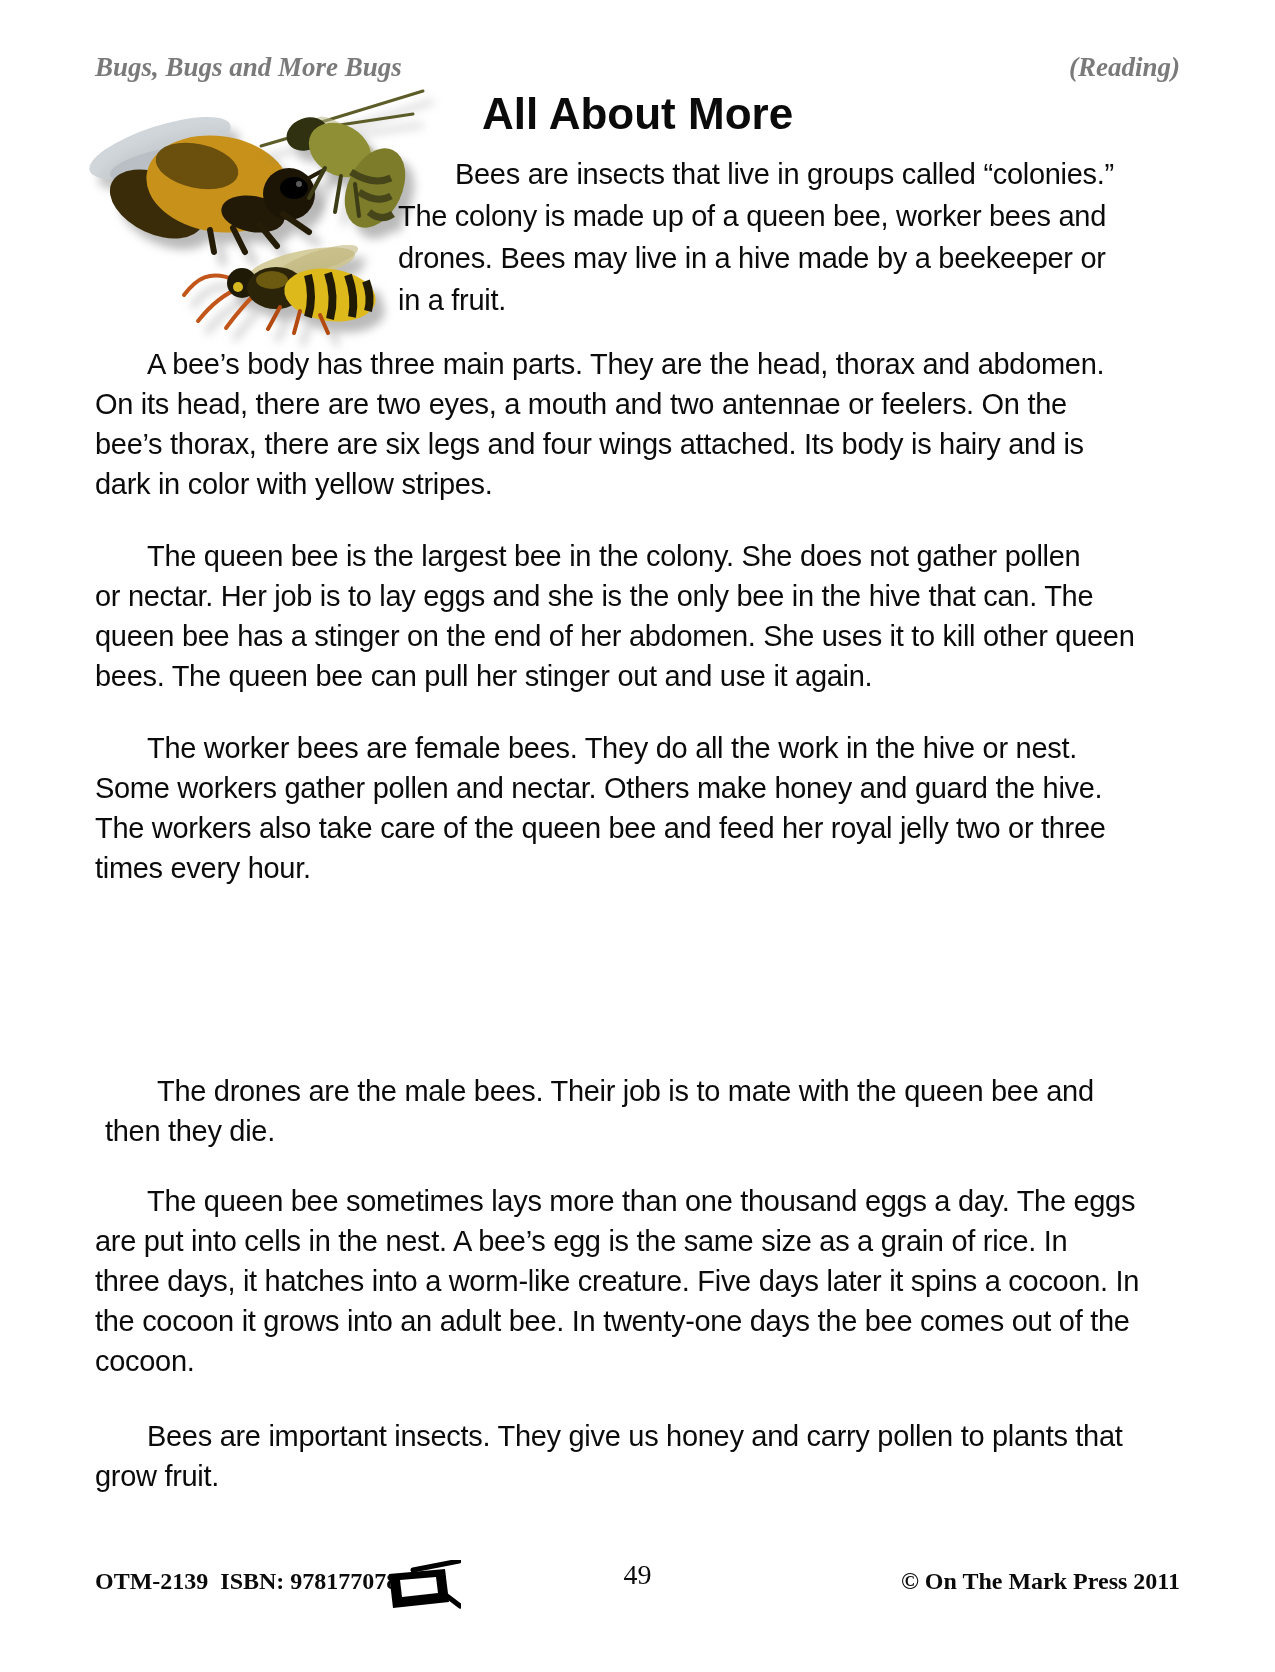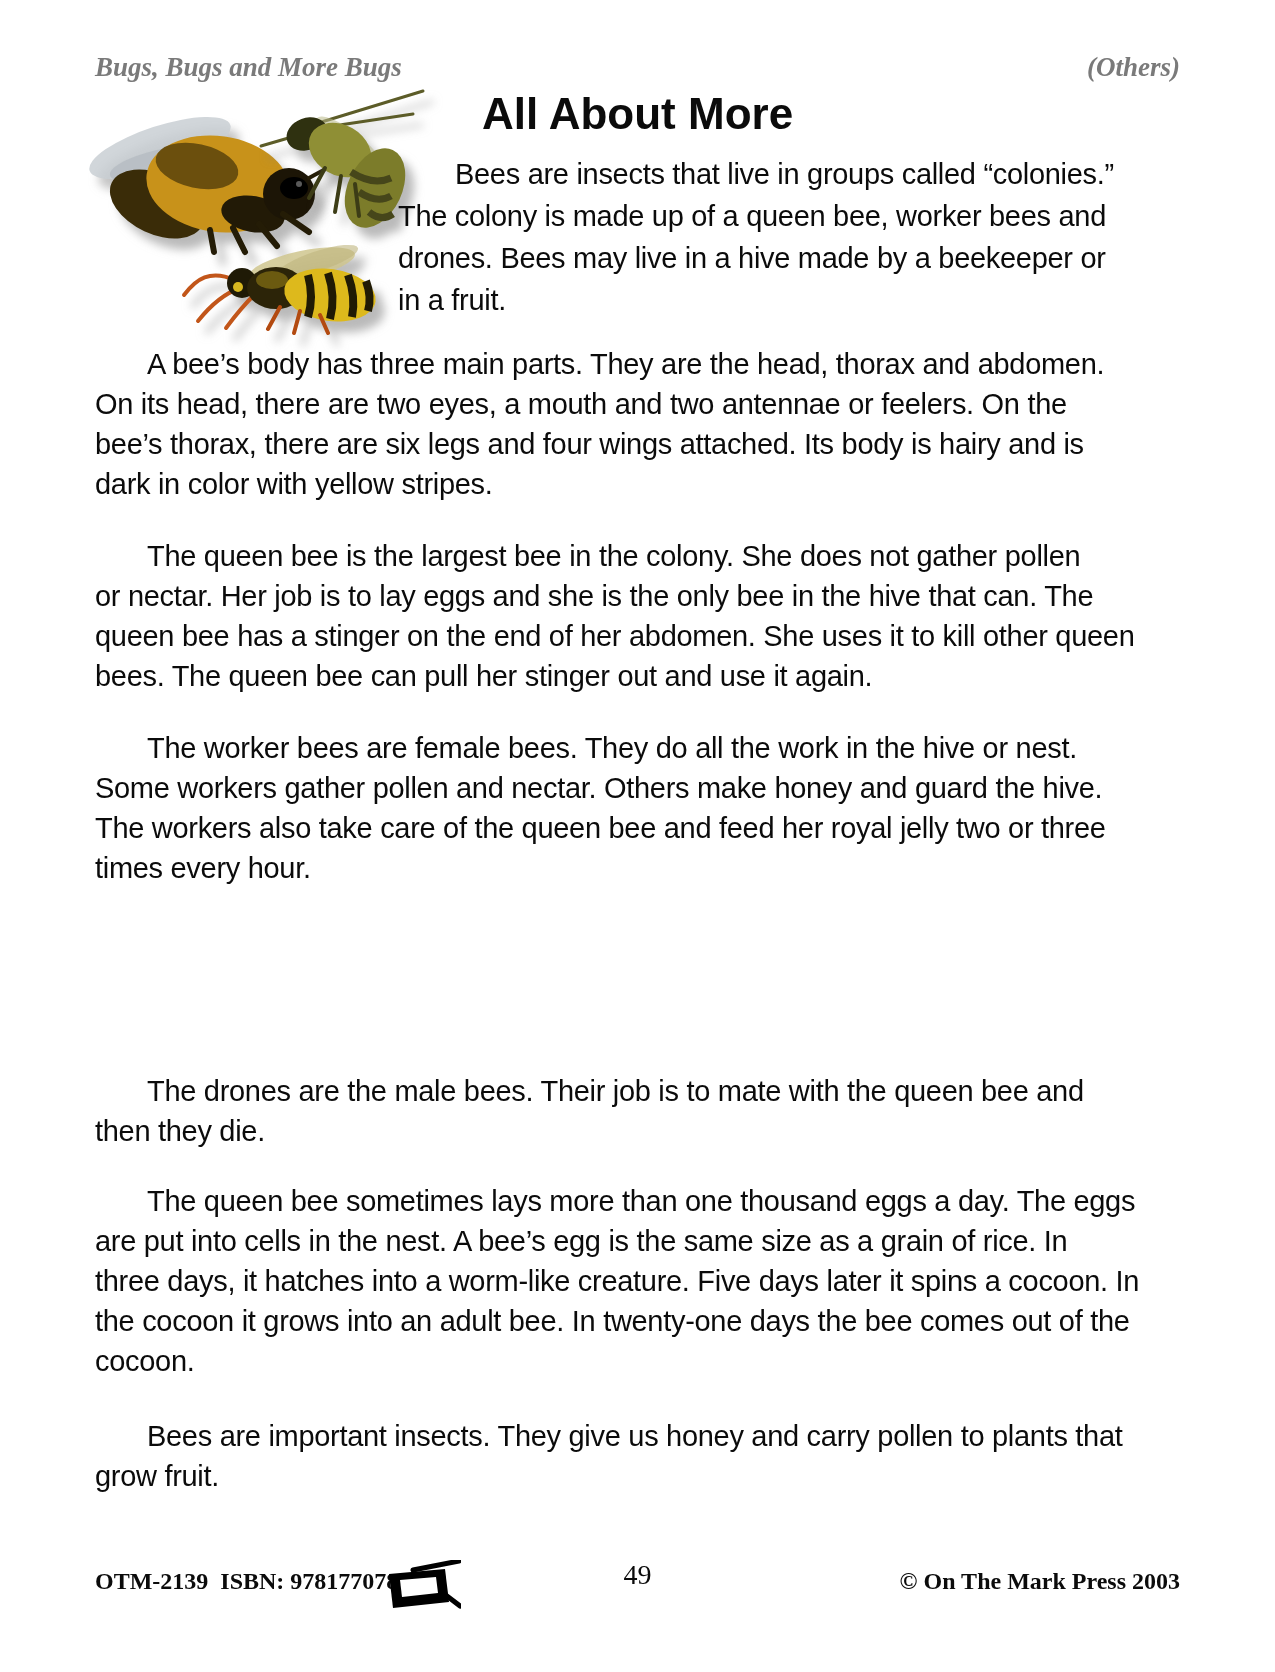--- a/index.html
+++ b/index.html
@@ -32,40 +32,40 @@
     position:absolute;left:398px;top:153px;
     font-size:29px;line-height:42px;letter-spacing:-0.3px;
     white-space:pre;text-indent:57px;
   }
   .para{
     position:absolute;left:95px;
     font-size:29px;line-height:40px;letter-spacing:-0.3px;
     white-space:pre;text-indent:52px;
   }
   .p2{top:344px;} .p3{top:536px;} .p4{top:728px;} .p5{top:921px;}
-  .p6{top:1071px;} .p7{top:1181px;} .p8{top:1416px;}
+  .p6{top:1071px;margin-left:10px;} .p7{top:1181px;} .p8{top:1416px;}
   .ftr{
     position:absolute;
     font-family:"Liberation Serif",serif;
     font-size:24px;font-weight:bold;line-height:30px;
     color:#0b0b0b;
   }
   .ftr-left{left:95px;top:1566px;}
   .ftr-left .isbn{margin-left:12px;}
   .ftr-page{left:0;width:1275px;top:1560px;text-align:center;font-weight:normal;font-size:28px;}
   .ftr-right{right:95px;top:1566px;}
   .logo{position:absolute;left:383px;top:1560px;}
 </style>
 </head>
 <body>
 
 <div class="page">
 
   <div class="hdr hdr-left">Bugs, Bugs and More Bugs</div>
-  <div class="hdr hdr-right">(Others)</div>
+  <div class="hdr hdr-right">(Reading)</div>
 
   <div class="doc-title">All About More</div>
 
   <svg class="bee-img" style="left:85px;top:98px;" width="260" height="160" viewBox="0 0 260 160">
     <ellipse cx="75" cy="50" rx="74" ry="22" fill="#c9cfd4" opacity="0.85" transform="rotate(-18 75 50)"></ellipse>
     <ellipse cx="88" cy="66" rx="64" ry="17" fill="#b4bbc1" opacity="0.7" transform="rotate(-10 88 66)"></ellipse>
     <ellipse cx="72" cy="106" rx="50" ry="30" fill="#3a2c08" transform="rotate(25 72 106)"></ellipse>
     <ellipse cx="133" cy="86" rx="72" ry="48" fill="#c8921a" transform="rotate(8 133 86)"></ellipse>
     <ellipse cx="112" cy="68" rx="42" ry="22" fill="#5a430c" opacity="0.85" transform="rotate(12 112 68)"></ellipse>
     <ellipse cx="168" cy="116" rx="32" ry="18" fill="#221a06" transform="rotate(10 168 116)"></ellipse>
@@ -131,15 +131,15 @@
   </div>
 
   <svg class="logo" width="78" height="52" viewBox="0 0 78 52">
     <path d="M30,10 L76,1" stroke="#000000" stroke-width="5" stroke-linecap="round"></path>
     <path d="M6,14 L62,9 L66,42 L10,48 Z" fill="#000000"></path>
     <path d="M17,20 L53,17 L55,33 L19,37 Z" fill="#ffffff"></path>
     <path d="M60,33 L77,46" stroke="#000000" stroke-width="5" stroke-linecap="round"></path>
   </svg>
 
   <div class="ftr ftr-page">49</div>
-  <div class="ftr ftr-right">© On The Mark Press 2003</div>
+  <div class="ftr ftr-right">© On The Mark Press 2011</div>
 
 </div>
 
 </body></html>

